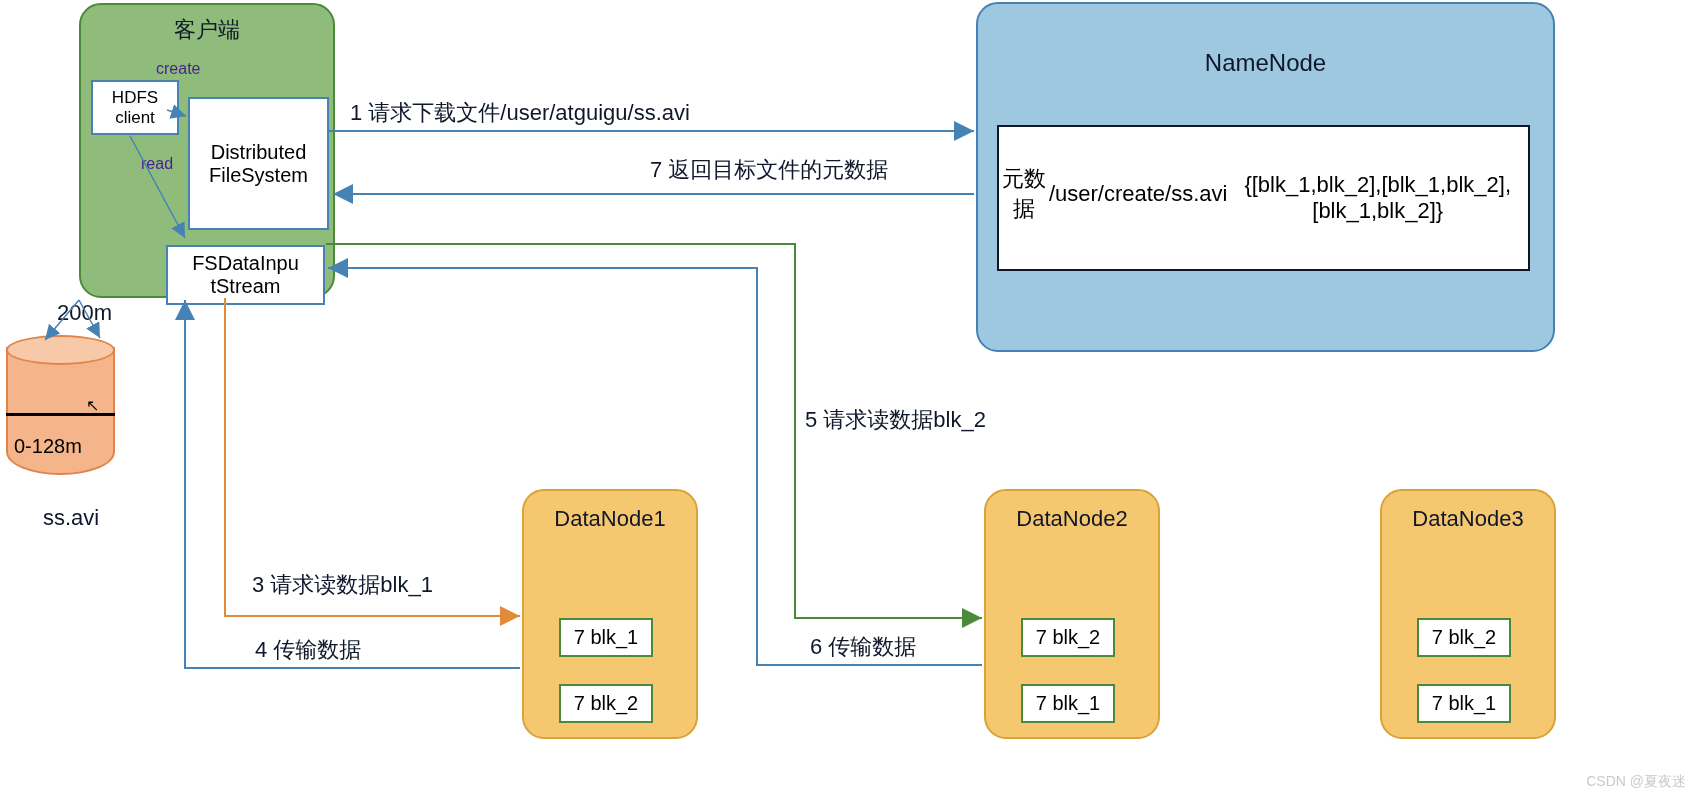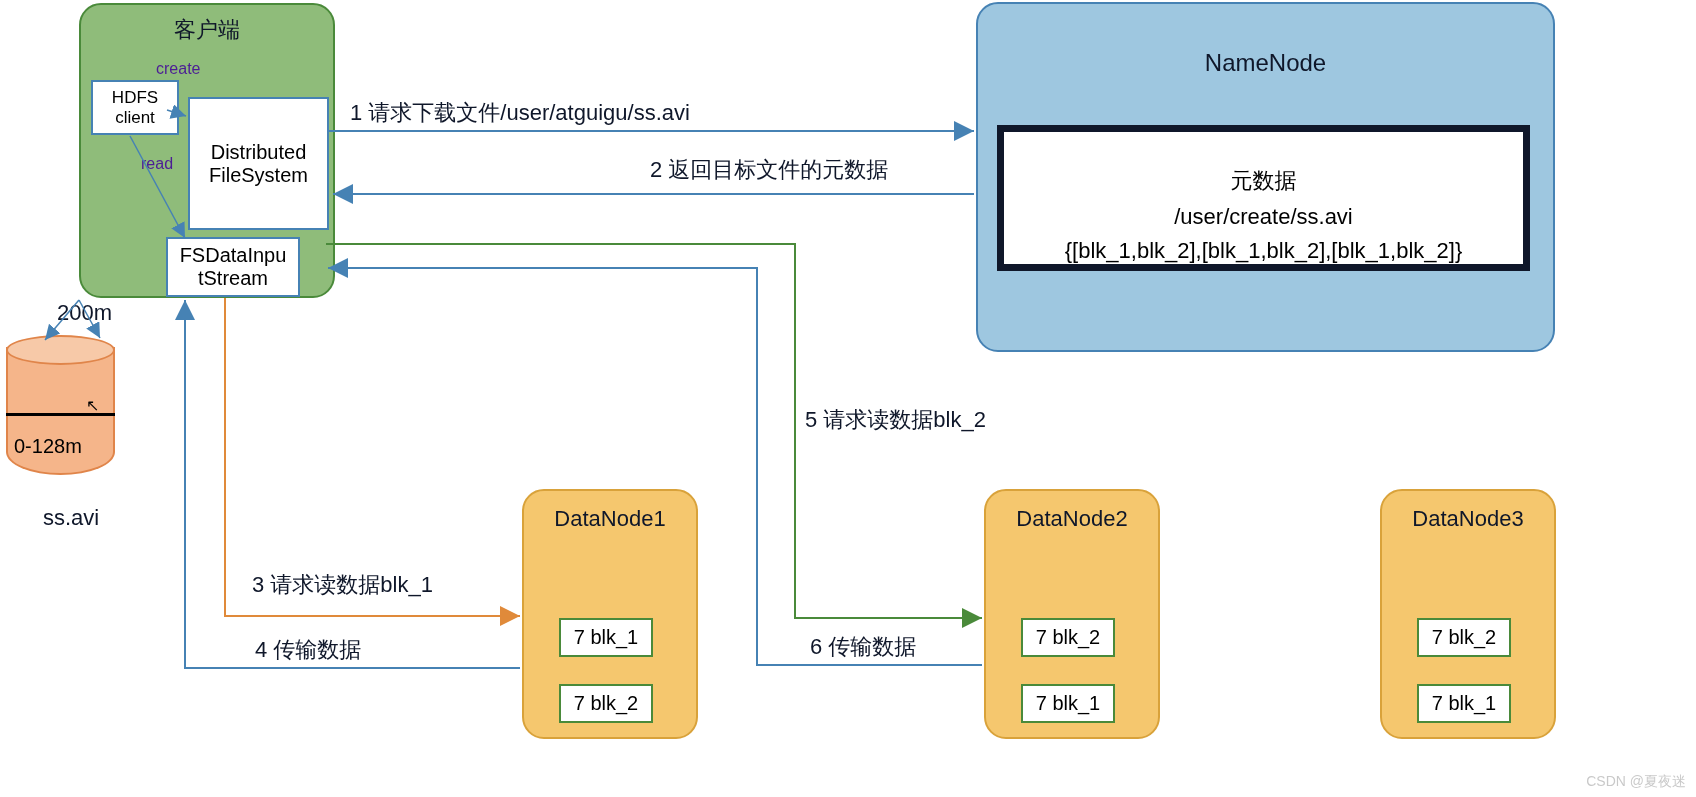--- a/index.html
+++ b/index.html
@@ -1,21 +1,21 @@
 <!DOCTYPE html>
 <html><head>
 <meta charset="utf-8">
 <style>
   html,body{margin:0;padding:0;width:1696px;height:797px;font-family:"Microsoft YaHei",Arial,sans-serif;background:#fff;overflow:hidden;}
   .box{position:absolute;box-sizing:border-box;}
   .client-panel{left:79px;top:3px;width:256px;height:295px;background:#8fbc7a;border:2px solid #4a8a3a;border-radius:22px;}
   .namenode-panel{left:976px;top:2px;width:579px;height:350px;background:#9ec7e0;border:2px solid #4682b4;border-radius:22px;}
   .datanode-panel{width:176px;height:250px;background:#f5c76e;border:2px solid #d9a23a;border-radius:22px;}
   .white-box{background:#fff;border:2px solid #4682b4;text-align:center;font-size:20px;display:flex;flex-direction:column;justify-content:center;align-items:center;}
-  .green-border-box{background:#fff;border:7px solid #0f172a;text-align:center;display:flex;flex-direction:column;justify-content:flex-end;align-items:center;}
+  .green-border-box{background:#fff;border:2px solid #0f172a;text-align:center;display:flex;flex-direction:row;justify-content:flex-end;align-items:center;}
   .label{position:absolute;font-size:22px;color:#0f172a;}
   .small-label{position:absolute;font-size:16px;color:#4c1d95;}
   .watermark{position:absolute;right:10px;bottom:6px;font-size:14px;color:rgba(100,100,100,.35);}
   .cylinder{position:absolute;left:6px;top:335px;width:105px;height:150px;}
   .cyl-body{position:absolute;left:0;top:12px;width:105px;height:126px;background:#f5b58a;border:2px solid #e0854a;border-radius:0 0 50% 50%/0 0 18% 18%;border-top:none;}
   .cyl-top{position:absolute;left:0;top:0;width:105px;height:26px;background:#f7c9a8;border:2px solid #e0854a;border-radius:50%;}
   .cyl-line{position:absolute;left:0;top:78px;width:109px;height:3px;background:#000;}
   .cyl-text{position:absolute;left:8px;top:100px;font-size:20px;}
   svg{position:absolute;left:0;top:0;pointer-events:none;}
   .blk-box{background:#fff;border:2px solid #4a8a3a;text-align:center;font-size:20px;padding:6px 2px;}
@@ -27,21 +27,21 @@
 <div class="box client-panel">
   <div class="label" style="left:0;right:0;top:10px;text-align:center;">客户端</div>
   <div class="small-label" style="left:75px;top:55px;">create</div>
   <div class="small-label" style="left:60px;top:150px;">read</div>
 </div>
 
 <div class="box white-box" style="left:91px;top:80px;width:88px;height:55px;font-size:17px;white-space:pre-line;">HDFS
 client</div>
 <div class="box white-box" style="left:188px;top:97px;width:141px;height:133px;white-space:pre-line;">Distributed
 FileSystem</div>
-<div class="box white-box" style="left:166px;top:237px;width:134px;height:60px;white-space:pre-line;">FSDataInpu
+<div class="box white-box" style="left:166px;top:245px;width:159px;height:60px;white-space:pre-line;">FSDataInpu
 tStream</div>
 <div class="label" style="left:57px;top:300px;">200m</div>
 
 <div class="box namenode-panel">
   <div class="label" style="left:0;right:0;top:45px;text-align:center;font-size:24px;">NameNode</div>
 </div>
 <div class="box green-border-box" style="left:997px;top:125px;width:533px;height:146px;font-size:22px;">
   <div style="margin-bottom:8px;">元数据</div>
   <div style="margin-bottom:8px;">/user/create/ss.avi</div>
   <div>{[blk_1,blk_2],[blk_1,blk_2],[blk_1,blk_2]}</div>
@@ -68,21 +68,21 @@
 <div class="box blk-box" style="position:absolute;left:1021px;top:618px;width:94px;">7 blk_2</div>
 <div class="box blk-box" style="position:absolute;left:1021px;top:684px;width:94px;">7 blk_1</div>
 
 <div class="box datanode-panel" style="left:1380px;top:489px;">
   <div class="label" style="left:0;right:0;top:15px;text-align:center;">DataNode3</div>
 </div>
 <div class="box blk-box" style="position:absolute;left:1417px;top:618px;width:94px;">7 blk_2</div>
 <div class="box blk-box" style="position:absolute;left:1417px;top:684px;width:94px;">7 blk_1</div>
 
 <div class="label" style="left:350px;top:98px;">1 请求下载文件/user/atguigu/ss.avi</div>
-<div class="label" style="left:650px;top:155px;">2 返回目标文件的元数据</div>
+<div class="label" style="left:650px;top:155px;">7 返回目标文件的元数据</div>
 <div class="label" style="left:252px;top:570px;">3 请求读数据blk_1</div>
 <div class="label" style="left:255px;top:635px;">4 传输数据</div>
 <div class="label" style="left:805px;top:405px;">5 请求读数据blk_2</div>
 <div class="label" style="left:810px;top:632px;">6 传输数据</div>
 
 <svg width="1696" height="797">
   <defs>
     <marker id="ah-blue" markerWidth="12" markerHeight="12" refX="10" refY="5" orient="auto">
         <path d="M0,0 L10,5 L0,10 z" fill="#4682b4"></path>
       </marker>

